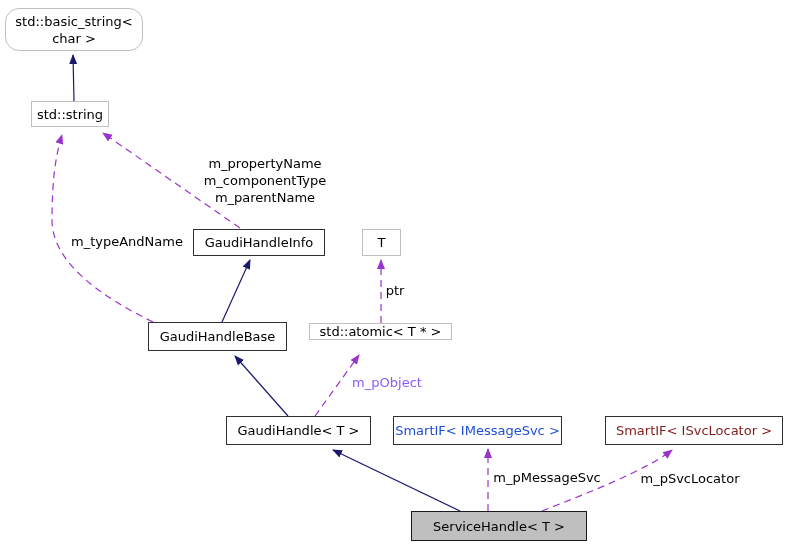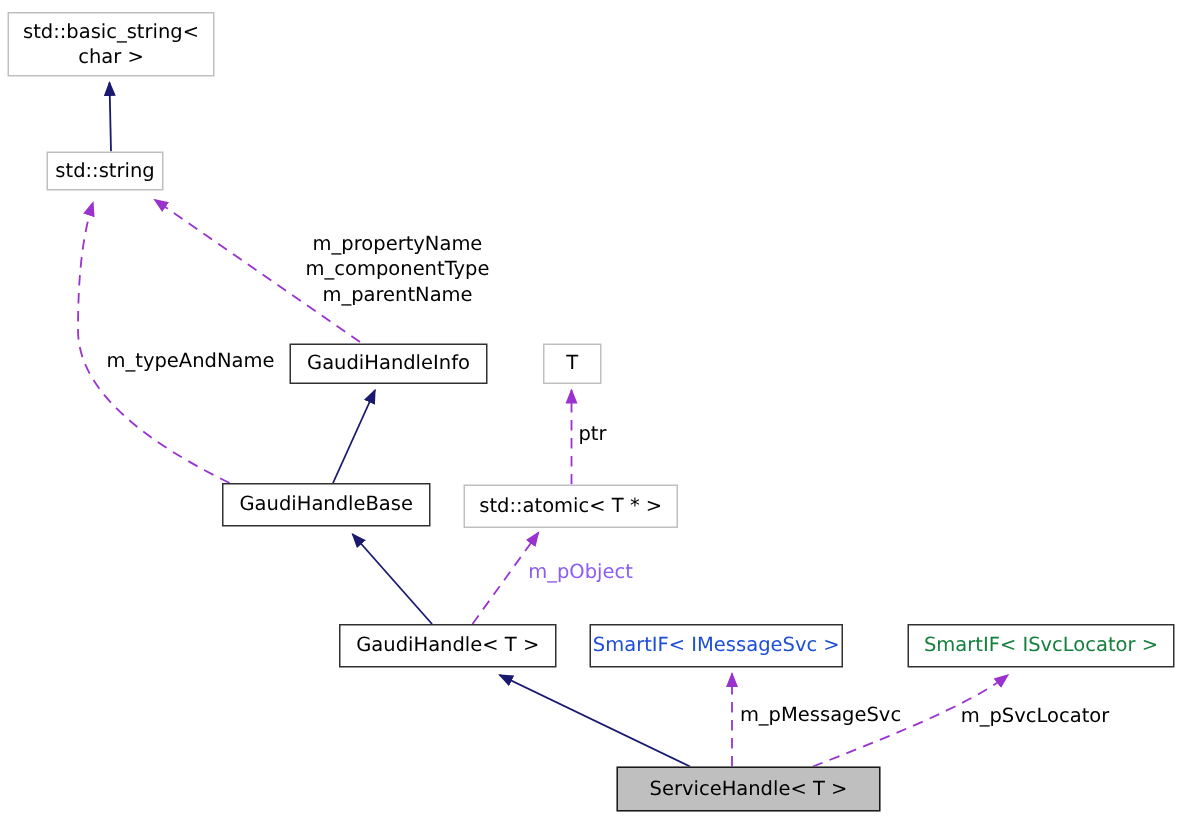--- a/index.html
+++ b/index.html
@@ -40,30 +40,30 @@
       <path d="M288,416 L235,356" fill="none" stroke="#191970" stroke-width="1.2" marker-end="url(#arrow-inheritance)"></path>
       <path d="M460,511 L333,450" fill="none" stroke="#191970" stroke-width="1.2" marker-end="url(#arrow-inheritance)"></path>
       <path d="M240,228 L103,133" fill="none" stroke="#9a32cd" stroke-width="1.2" stroke-dasharray="7,5" marker-end="url(#arrow-usage)"></path>
       <path d="M153,322 C100,296 52,262 52,220 C52,184 55,157 62,135" fill="none" stroke="#9a32cd" stroke-width="1.2" stroke-dasharray="7,5" marker-end="url(#arrow-usage)"></path>
       <path d="M381,323 L381,260" fill="none" stroke="#9a32cd" stroke-width="1.2" stroke-dasharray="7,5" marker-end="url(#arrow-usage)"></path>
       <path d="M315,416 L359,355" fill="none" stroke="#9a32cd" stroke-width="1.2" stroke-dasharray="7,5" marker-end="url(#arrow-usage)"></path>
       <path d="M488,511 L488,449" fill="none" stroke="#9a32cd" stroke-width="1.2" stroke-dasharray="7,5" marker-end="url(#arrow-usage)"></path>
       <path d="M542,511 C585,494 645,471 672,450" fill="none" stroke="#9a32cd" stroke-width="1.2" stroke-dasharray="7,5" marker-end="url(#arrow-usage)"></path>
     </svg>
   <div>
-      <div class="node external" style="left: 5px; top: 8px; width: 138px; height: 43px; color: rgb(0, 0, 0); border-color: rgb(191, 191, 191); background: rgb(255, 255, 255);">std::basic_string&lt;
+      <div class="node external" style="left: 5px; top: 8px; width: 138px; height: 43px; color: rgb(0, 0, 0); border-color: rgb(191, 191, 191); background: rgb(255, 255, 255); border-radius: 14px;">std::basic_string&lt;
 char &gt;</div>
       <div class="node external" style="left: 31px; top: 101px; width: 78px; height: 26px; color: rgb(0, 0, 0); border-color: rgb(191, 191, 191); background: rgb(255, 255, 255);">std::string</div>
       <div class="node linked" style="left: 193px; top: 229px; width: 132px; height: 27px; color: rgb(0, 0, 0); border-color: rgb(48, 48, 48); background: rgb(255, 255, 255);">GaudiHandleInfo</div>
       <div class="node external" style="left: 362px; top: 229px; width: 39px; height: 27px; color: rgb(0, 0, 0); border-color: rgb(191, 191, 191); background: rgb(255, 255, 255);">T</div>
       <div class="node linked" style="left: 148px; top: 322px; width: 139px; height: 29px; color: rgb(0, 0, 0); border-color: rgb(48, 48, 48); background: rgb(255, 255, 255);">GaudiHandleBase</div>
-      <div class="node external" style="left: 309px; top: 323px; width: 143px; height: 29px; color: rgb(0, 0, 0); border-color: rgb(191, 191, 191); background: rgb(255, 255, 255);">std::atomic&lt; T * &gt;</div>
+      <div class="node external" style="left: 309px; top: 323px; width: 143px; height: 17px; color: rgb(0, 0, 0); border-color: rgb(191, 191, 191); background: rgb(255, 255, 255);">std::atomic&lt; T * &gt;</div>
       <div class="node linked" style="left: 226px; top: 416px; width: 145px; height: 29px; color: rgb(0, 0, 0); border-color: rgb(48, 48, 48); background: rgb(255, 255, 255);">GaudiHandle&lt; T &gt;</div>
       <div class="node linked" style="left: 393px; top: 416px; width: 169px; height: 29px; color: #1d4ed8; border-color: rgb(48, 48, 48); background: rgb(255, 255, 255);">SmartIF&lt; IMessageSvc &gt;</div>
-      <div class="node linked" style="left: 605px; top: 416px; width: 178px; height: 29px; color: #15803d; border-color: rgb(48, 48, 48); background: rgb(255, 255, 255);">SmartIF&lt; ISvcLocator &gt;</div>
+      <div class="node linked" style="left: 605px; top: 416px; width: 178px; height: 29px; color: #7f1d1d; border-color: rgb(48, 48, 48); background: rgb(255, 255, 255);">SmartIF&lt; ISvcLocator &gt;</div>
       <div class="node current" style="left: 411px; top: 511px; width: 176px; height: 30px; color: rgb(0, 0, 0); border-color: rgb(26, 26, 26); background: rgb(191, 191, 191);">ServiceHandle&lt; T &gt;</div>
     </div>
   <div>
       <div class="edge-label" style="left: 265px; top: 180px; color: #000000;">m_propertyName
 m_componentType
 m_parentName</div>
       <div class="edge-label" style="left: 127px; top: 241px; color: rgb(0, 0, 0);">m_typeAndName</div>
       <div class="edge-label" style="left: 395px; top: 290px; color: rgb(0, 0, 0);">ptr</div>
       <div class="edge-label" style="left: 387px; top: 382px; color: #8b5cf6;">m_pObject</div>
       <div class="edge-label" style="left: 547px; top: 477px; color: rgb(0, 0, 0);">m_pMessageSvc</div>

